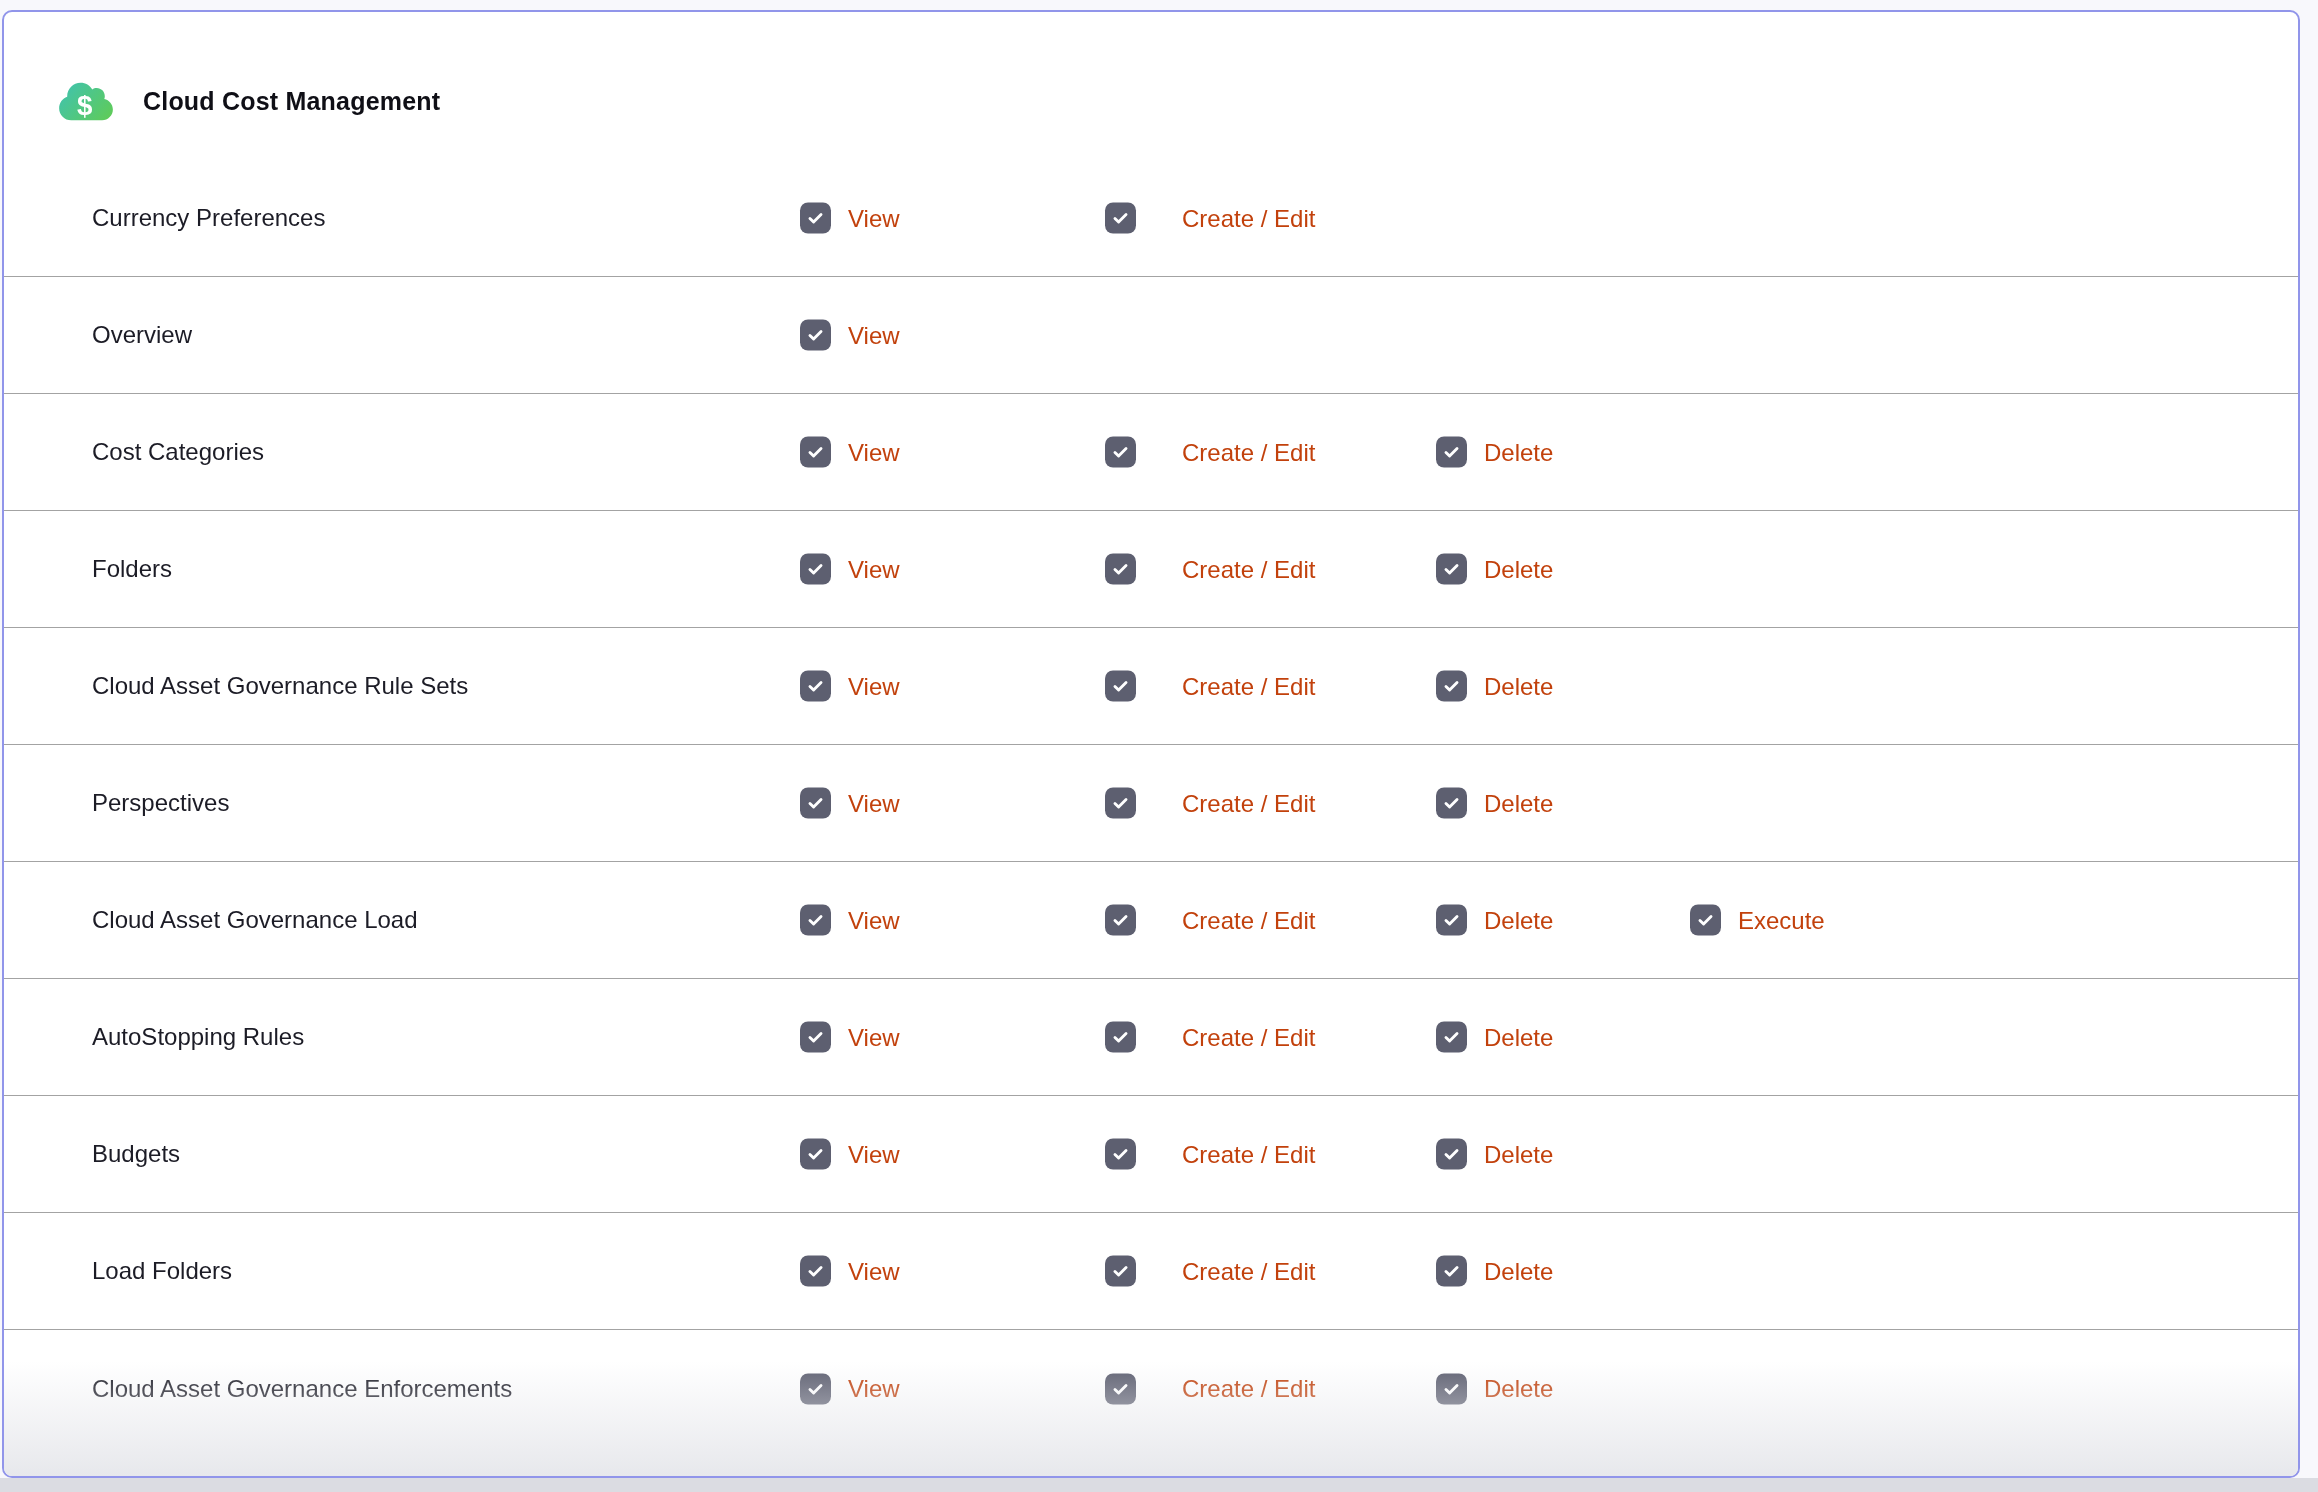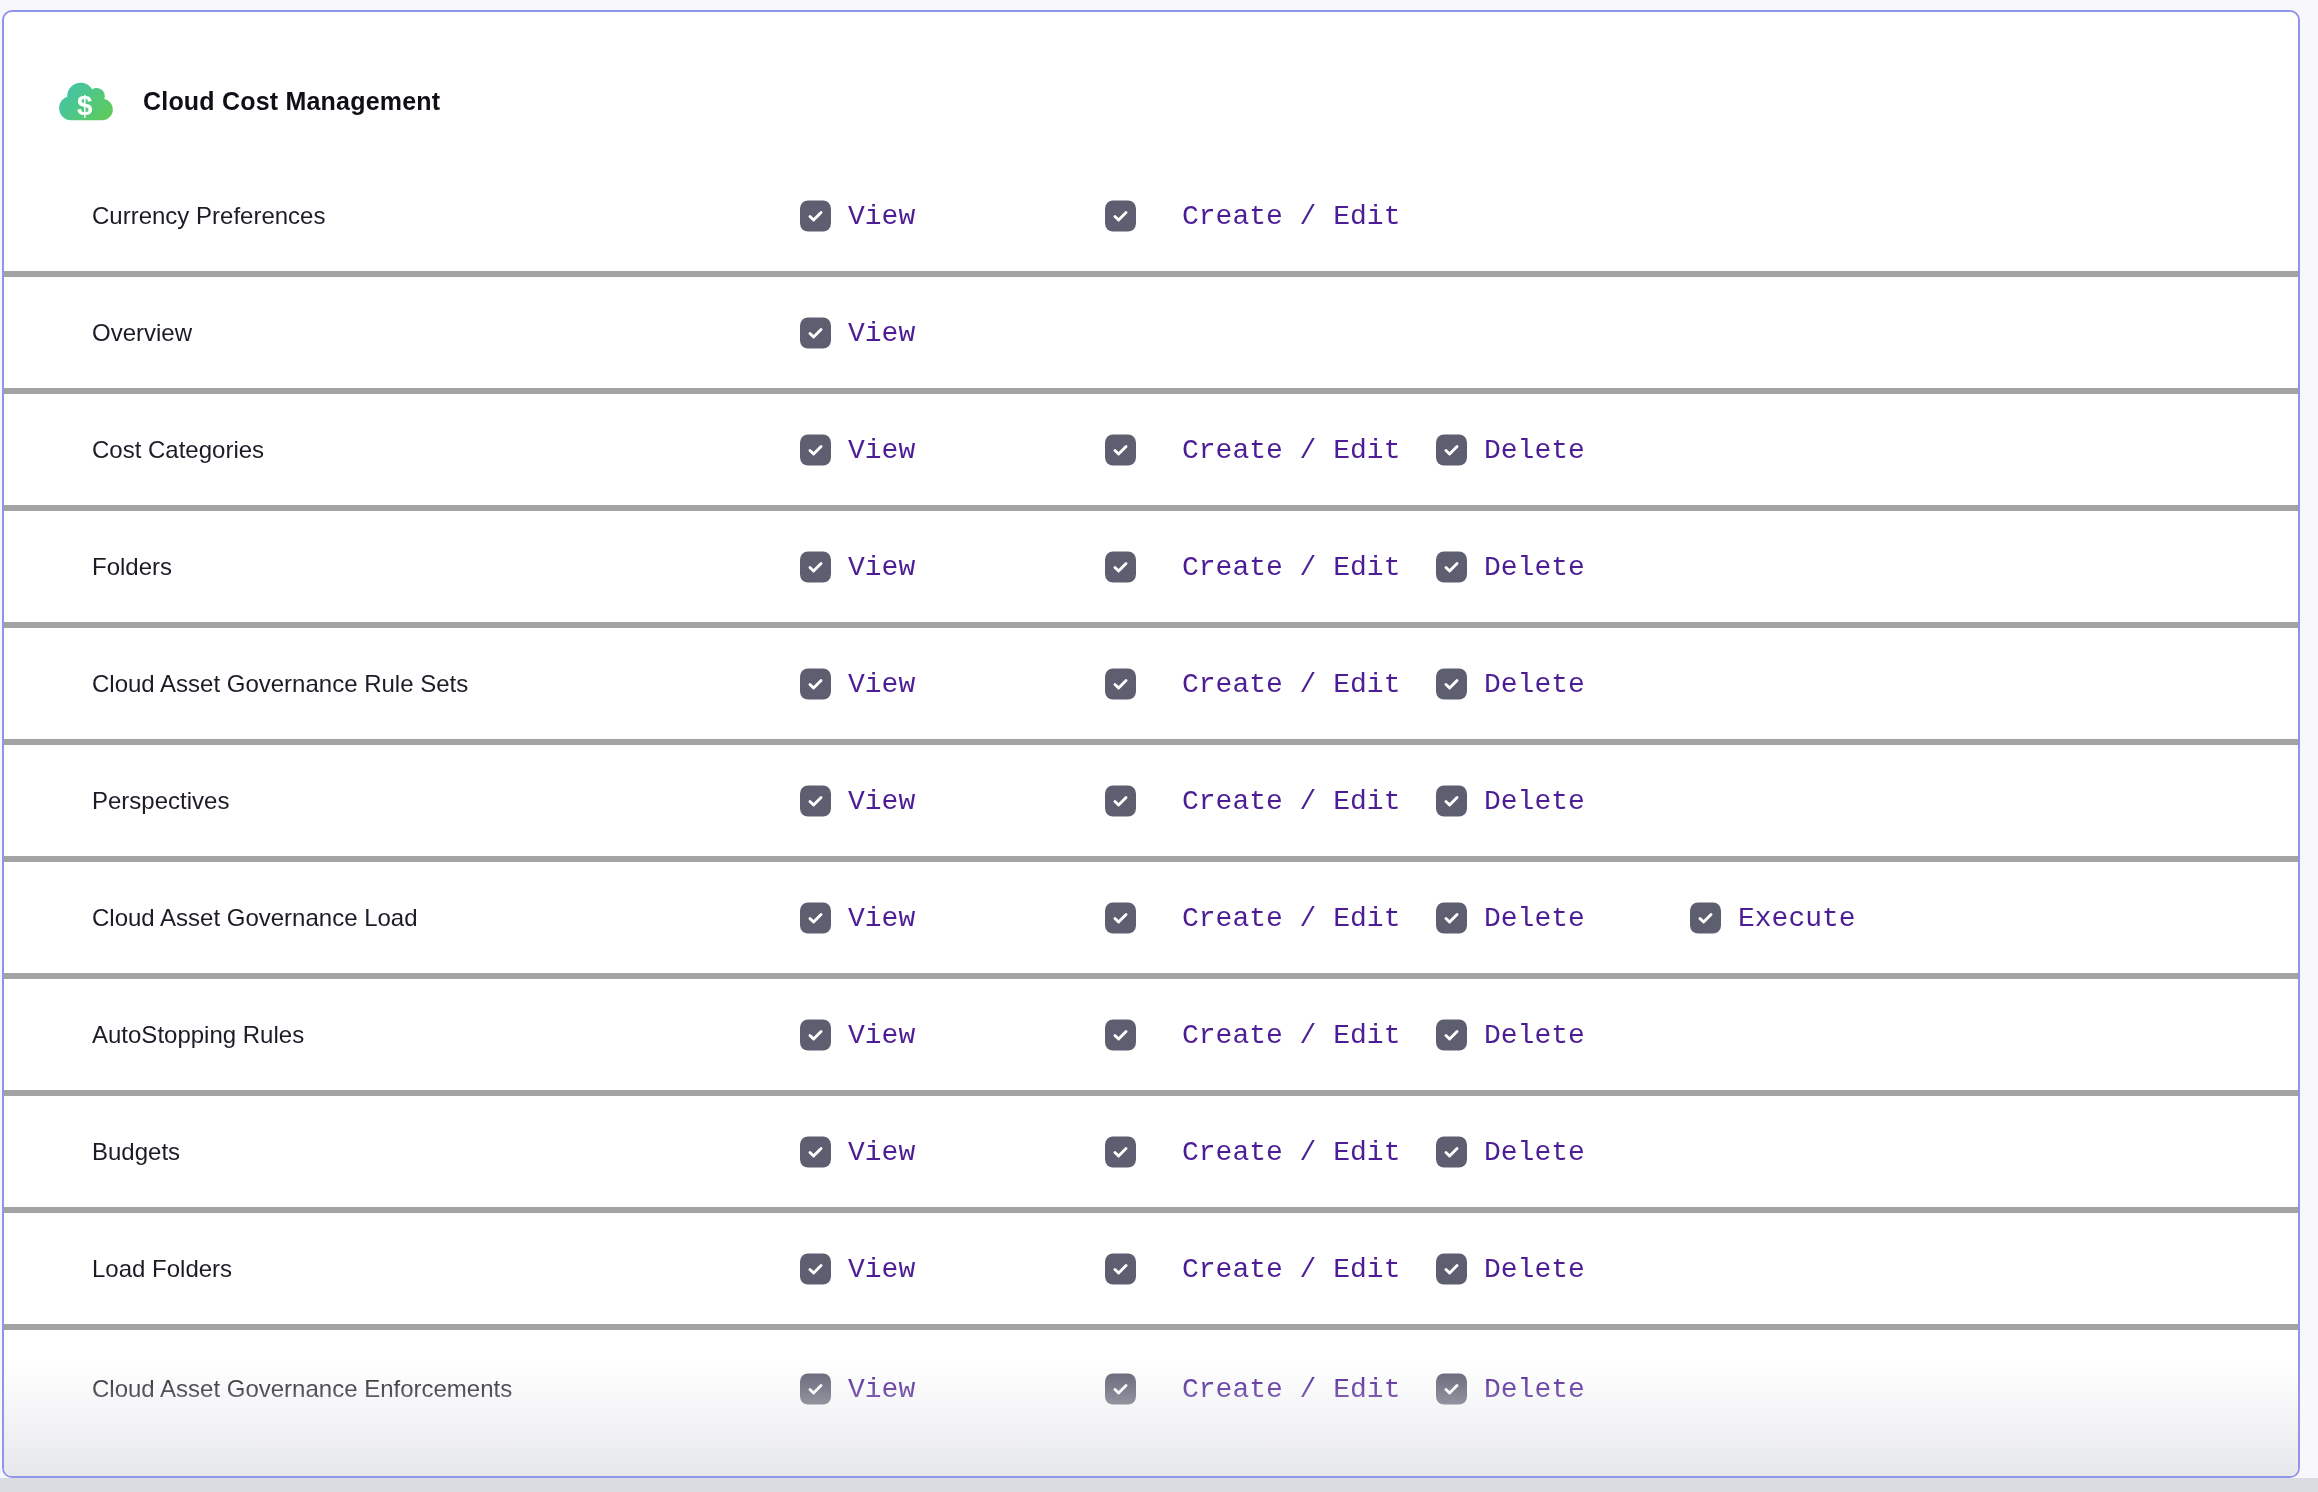--- a/index.html
+++ b/index.html
@@ -29,21 +29,21 @@
   .cloud-icon { width:54px; height:43px; display:block; }
   .card-title {
     font-size:25px; font-weight:700; color:#0f0f16; letter-spacing:0.2px;
     white-space:nowrap;
   }
   .rows {
     position:absolute; left:0; right:0; top:148px;
   }
   .perm-row {
     position:relative; height:117px;
-    border-bottom:6px solid #a3a3a3;
+    border-bottom:1px solid #a3a3a3;
   }
   .perm-row:last-child { border-bottom:none; }
   .row-label {
     position:absolute; left:88px; top:50%; transform:translateY(-50%);
     font-size:24px; color:#1c1c26; white-space:nowrap;
   }
   .perm-cell {
     position:absolute; top:50%; transform:translateY(-50%);
     display:flex; align-items:center; gap:17px; cursor:pointer;
   }
@@ -52,21 +52,21 @@
   .perm-cell.col-delete     { left:1432px; }
   .perm-cell.col-execute    { left:1686px;align-items:center; }
   .checkbox {
     width:31px; height:31px; border-radius:8px;
     background:#5d5f70;
     display:flex; align-items:center; justify-content:center;
     flex:none;
   }
   .checkbox svg { display:block; }
   .perm-label {
-    font-size:28px; color:#4c1d95; white-space:nowrap;font-family:Liberation Mono, monospace;
+    font-size:24px; color:#c2410c; white-space:nowrap;
   }
   .bottom-fade {
     position:absolute; left:0; right:0; bottom:0; height:115px;
     background:linear-gradient(180deg, rgba(244,244,247,0) 0%, #e7e8ec 100%);
     pointer-events:none;
   }
 </style>
 </head>
 <body>
 

